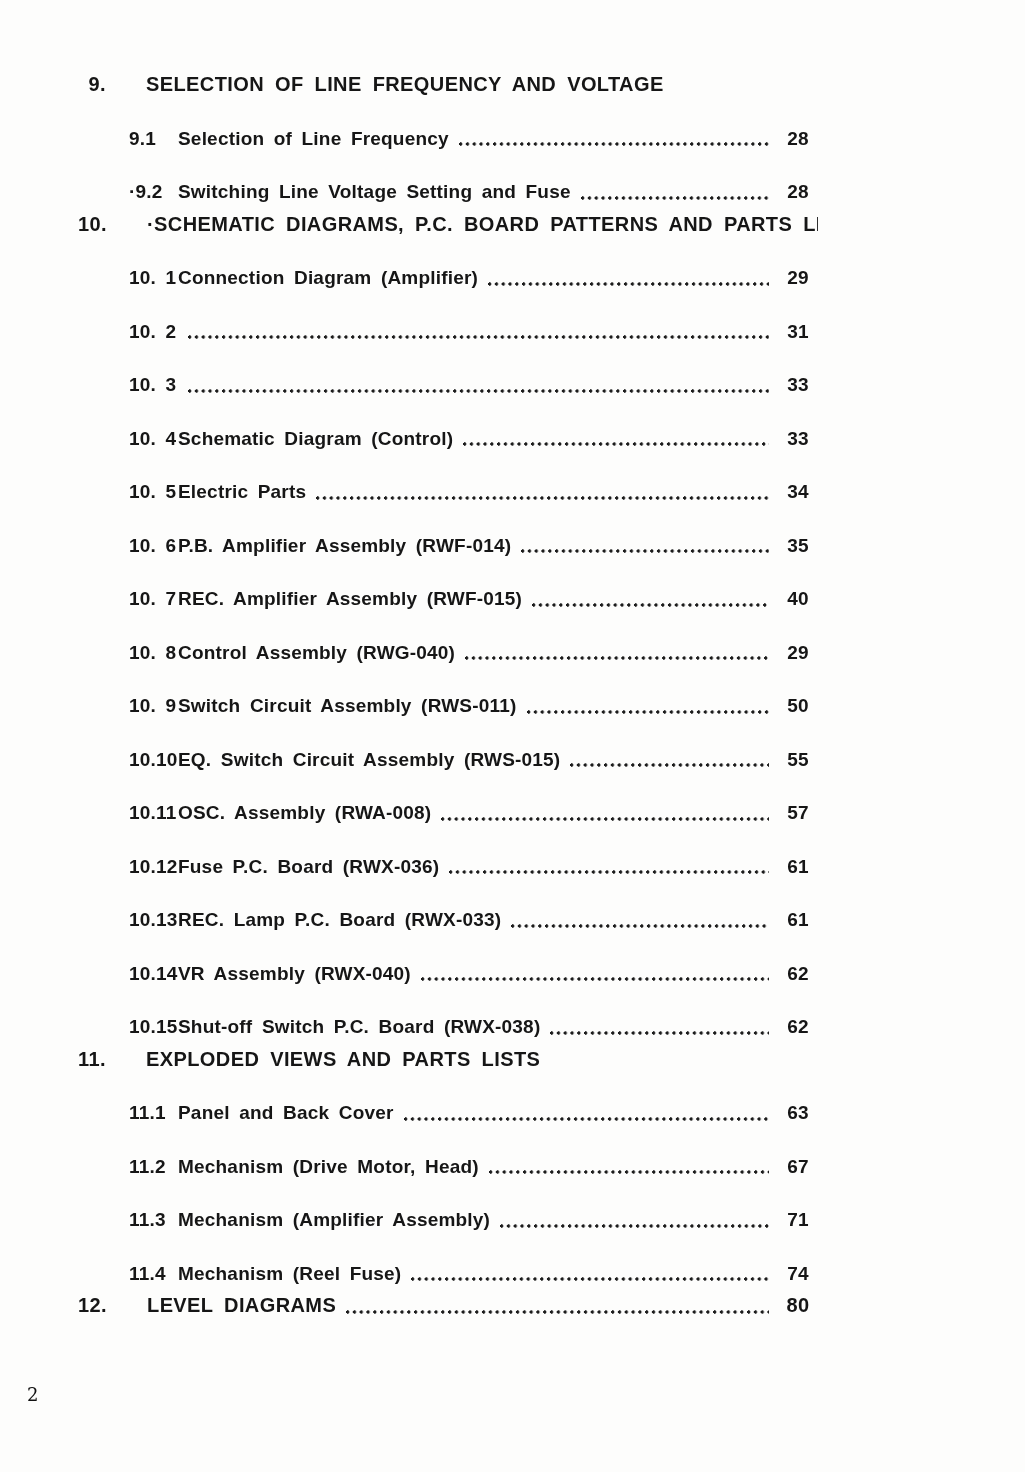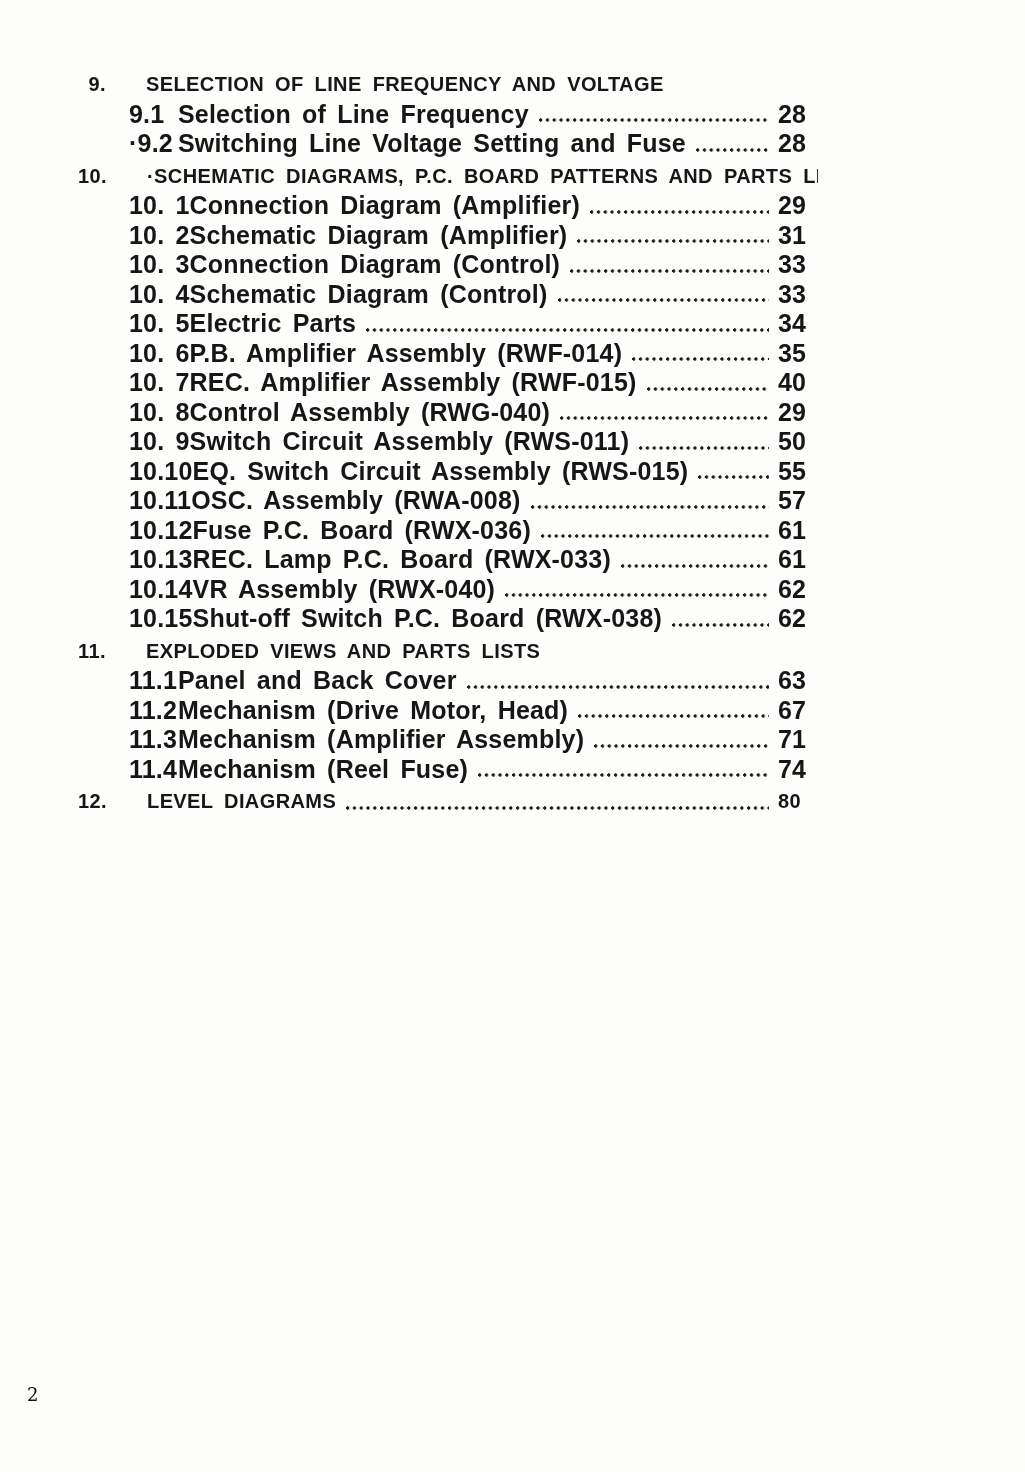--- a/index.html
+++ b/index.html
@@ -45,46 +45,47 @@
   .sec-num {
     flex: none;
     min-width: 28px;
     text-align: right;
   }
   .sec-title {
     flex: none;
     margin-left: 40px;
   }
   .entry-row {
-    font-size: 25px;
+    font-size: 19px;
     font-weight: 700;
     letter-spacing: 0.2px;
     word-spacing: 4px;
     padding-left: 51px;
+    margin-top: 24px;
   }
   .entry-num {
     flex: none;
     min-width: 49px;
   }
   .entry-title { flex: none; }
   .leader {
     flex: 1 1 auto;
     align-self: flex-end;
     height: 4px;
     min-width: 20px;
     margin: 0 9px 7px 10px;
     background-image: radial-gradient(circle at 1.7px 2px, #1c1c1c 1.45px, rgba(0,0,0,0) 1.9px);
     background-size: 6.8px 4px;
     background-repeat: repeat-x;
     background-position: left bottom;
   }
   .pg {
     flex: none;
     width: 40px;
-    text-align: left;
+    text-align: center;
   }
   .folio {
     position: absolute;
     left: 27px;
     top: 1384px;
     font-family: "DejaVu Serif", "Liberation Serif", serif;
     font-size: 18px;
     font-weight: 500;
     color: #111;
   }
@@ -126,28 +127,26 @@
     <div class="entries">
   <div class="row entry-row">
     <span class="entry-num">10. 1</span>
     <span class="entry-title">Connection Diagram (Amplifier)</span>
     <span class="leader"></span>
     <span class="pg">29</span>
   </div>
 
   <div class="row entry-row">
     <span class="entry-num">10. 2</span>
-    <span class="entry-title">Schematic Diagram (Amplifier)</span>
     <span class="leader"></span>
     <span class="pg">31</span>
   </div>
 
   <div class="row entry-row">
     <span class="entry-num">10. 3</span>
-    <span class="entry-title">Connection Diagram (Control)</span>
     <span class="leader"></span>
     <span class="pg">33</span>
   </div>
 
   <div class="row entry-row">
     <span class="entry-num">10. 4</span>
     <span class="entry-title">Schematic Diagram (Control)</span>
     <span class="leader"></span>
     <span class="pg">33</span>
   </div>

